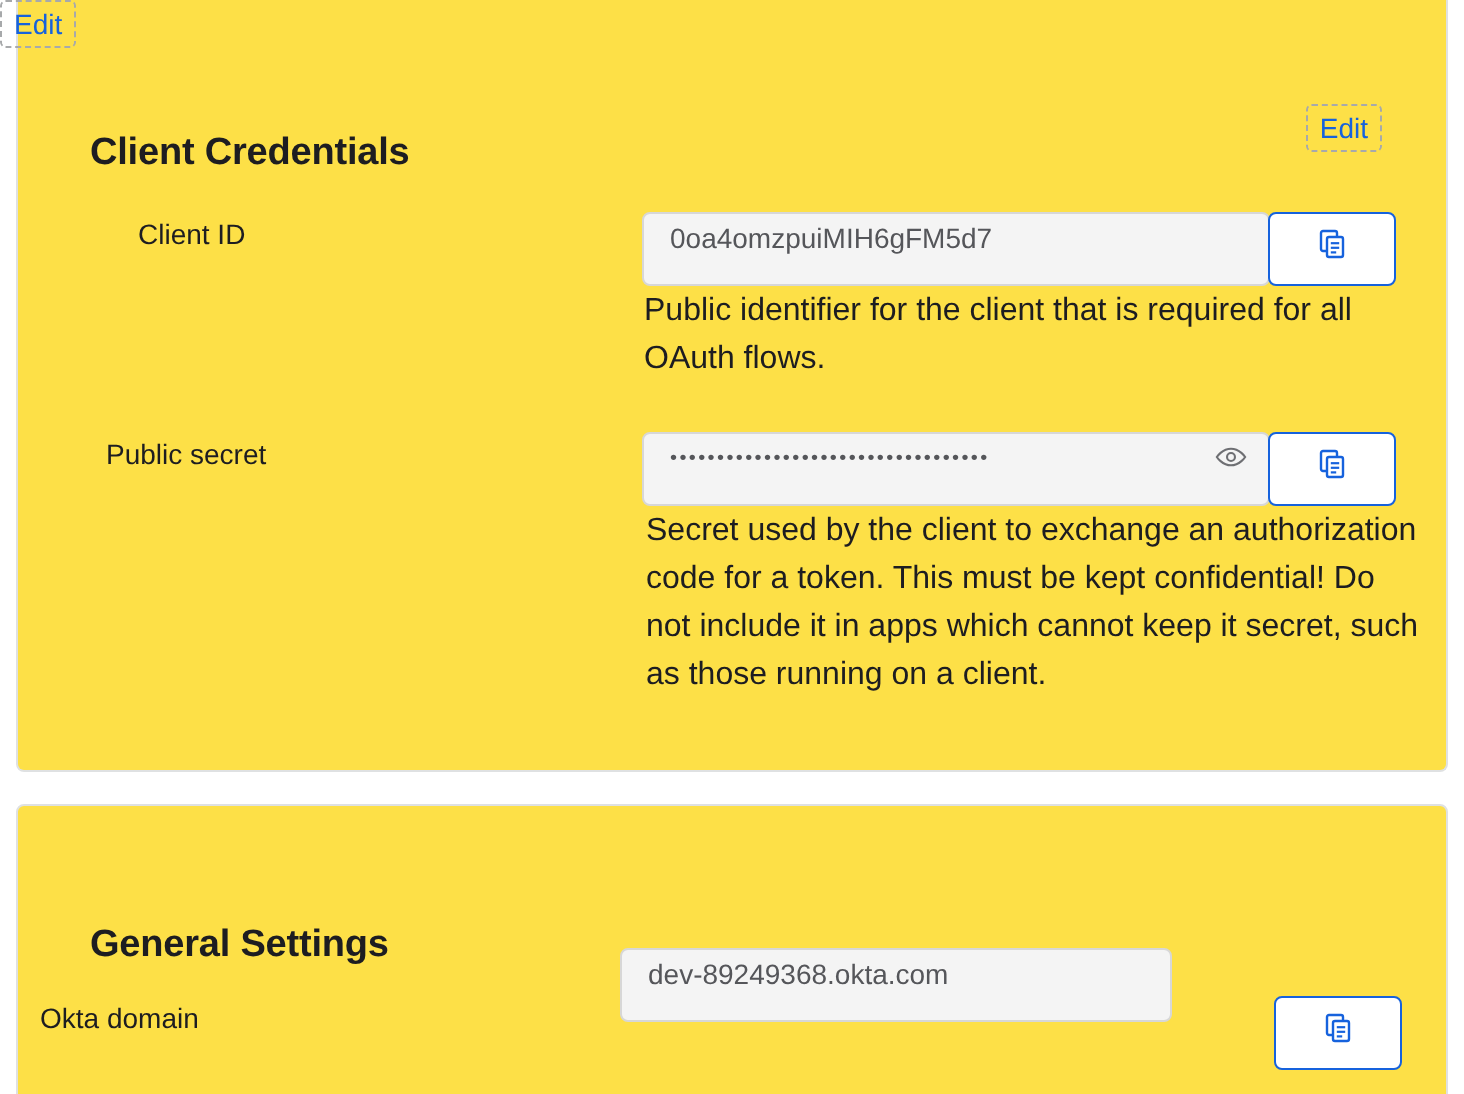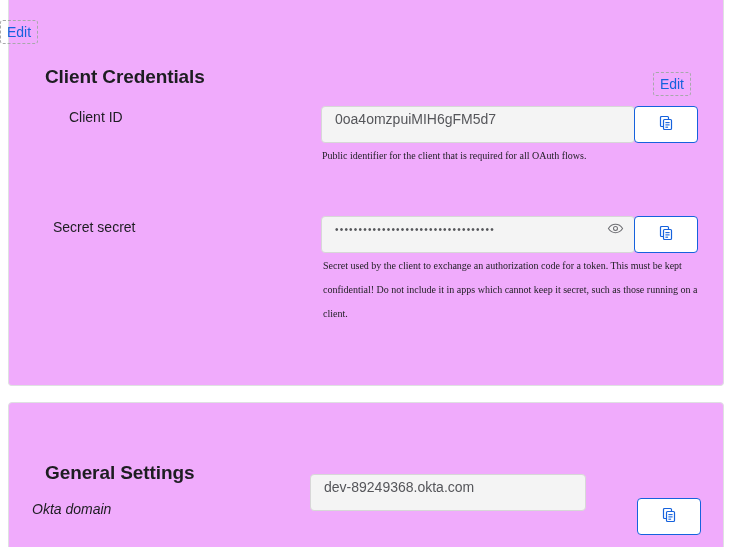--- a/index.html
+++ b/index.html
@@ -19,21 +19,21 @@
     width: 732px;
     height: 547px;
     position: relative;
     background: #ffffff;
   }
 
   .card {
     position: absolute;
     left: 8px;
     right: 8px;
-    background: #f0abfc;
+    background: #fde047;
     border: 1px solid #dfe1e2;
     border-radius: 4px;
     box-sizing: border-box;
   }
 
   .card-credentials {
     top: 0px;
     height: 386px;
     border-top: none;
     border-radius: 0 0 4px 4px;
@@ -68,37 +68,36 @@
     font-size: 14px;
     color: #1662dd;
     cursor: pointer;
     padding: 3px 6px;
     border-radius: 3px;
     border: 1px dashed transparent;
   }
 
   .edit-link.focus-dots {
     border: 1px dashed #a7a9ab;
-    margin-top: 20px;
   }
 
   .card-credentials .edit-link {
     right: 32px;
     top: 52px;
   }
 
   .field-label {
     position: absolute;
     font-size: 14px;
     color: #1d1d21;
   }
 
   .row-clientid .field-label { left: 44px; top: 109px; margin-left: 16px; }
   .row-secret .field-label   { left: 44px; top: 219px; }
-  .row-domain .field-label   { left: 32px; top: 501px; font-style: italic; }
+  .row-domain .field-label   { left: 20px; top: 501px; }
 
   .input-box {
     position: absolute;
     box-sizing: border-box;
     background: #f4f4f4;
     border: 1px solid #d7d7d7;
     border-radius: 4px;
     height: 37px;
     display: flex;
     align-items: center;
@@ -144,24 +143,23 @@
     border-radius: 4px;
     display: flex;
     align-items: center;
     justify-content: center;
     cursor: pointer;
     color: #1662dd;
   }
 
   .help-text {
     position: absolute;
-    font-size: 10px;
+    font-size: 16px;
     color: #1d1d21;
     line-height: 24px;
-    font-family: Liberation Serif, serif;
   }
 
   .row-clientid .input-box { left: 312px; top: 106px; width: 314px; }
   .row-clientid .copy-btn  { left: 625px; top: 106px; }
   .row-clientid .help-text { left: 313px; top: 144px; width: 378px; }
 
   .row-secret .input-box { left: 312px; top: 216px; width: 314px; }
   .row-secret .copy-btn  { left: 625px; top: 216px; }
   .row-secret .help-text { left: 314px; top: 254px; width: 386px; }
 
@@ -204,21 +202,21 @@
             <line x1="7.4" y1="9.9" x2="11.6" y2="9.9" stroke="#1662dd" stroke-width="1.1"></line>
             <line x1="7.4" y1="12.2" x2="10.1" y2="12.2" stroke="#1662dd" stroke-width="1.1"></line>
           </svg>
         </span>
       </div>
 
       <div class="help-text">Public identifier for the client that is required for all OAuth flows.</div>
     </div>
 
     <div class="row-secret">
-      <div class="field-label">Secret secret</div>
+      <div class="field-label">Public secret</div>
 
       <div class="input-box">
         <span class="value secret-value">••••••••••••••••••••••••••••••••••</span>
         <span class="eye-icon">
           <svg width="17" height="17" viewBox="0 0 18 18" fill="none" xmlns="http://www.w3.org/2000/svg">
             <path d="M1.5 9s2.8-4.4 7.5-4.4S16.5 9 16.5 9s-2.8 4.4-7.5 4.4S1.5 9 1.5 9z" stroke="#6e6f73" stroke-width="1.1"></path>
             <circle cx="9" cy="9" r="2.1" stroke="#6e6f73" stroke-width="1.1"></circle>
           </svg>
         </span>
       </div>

